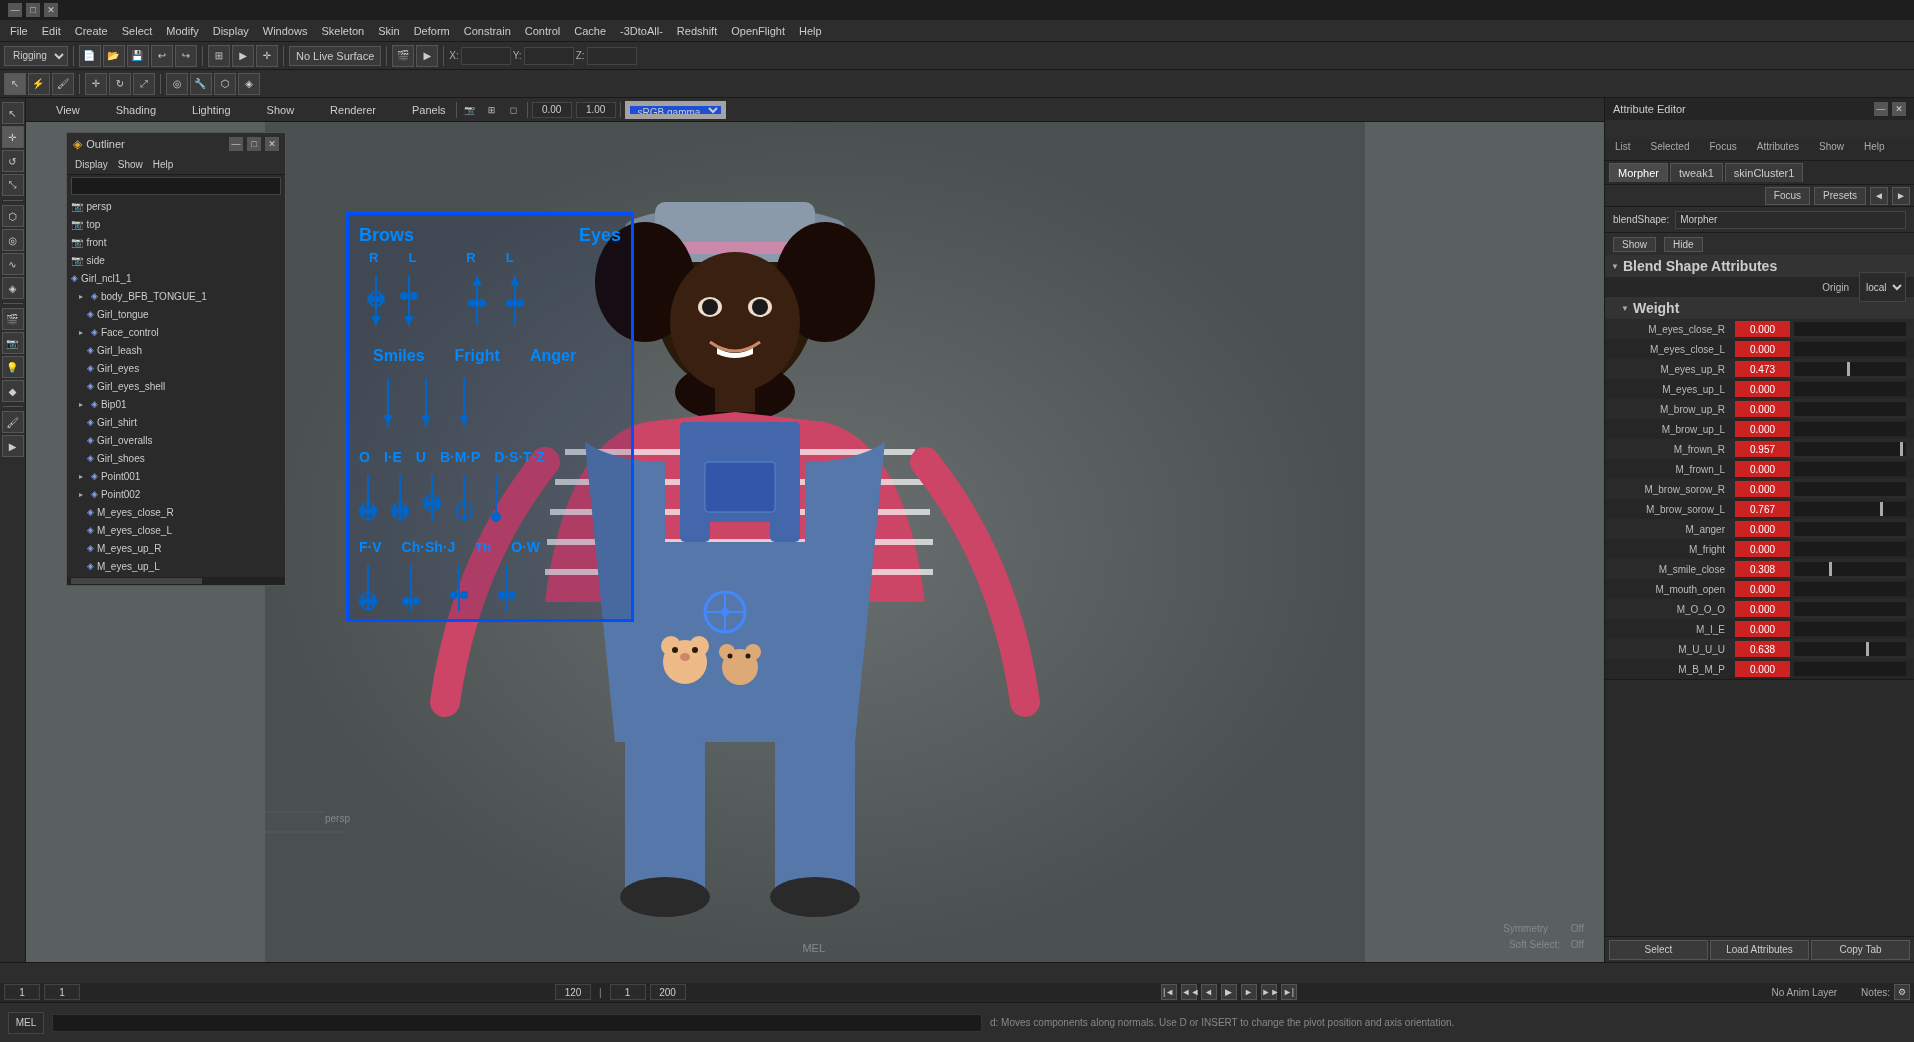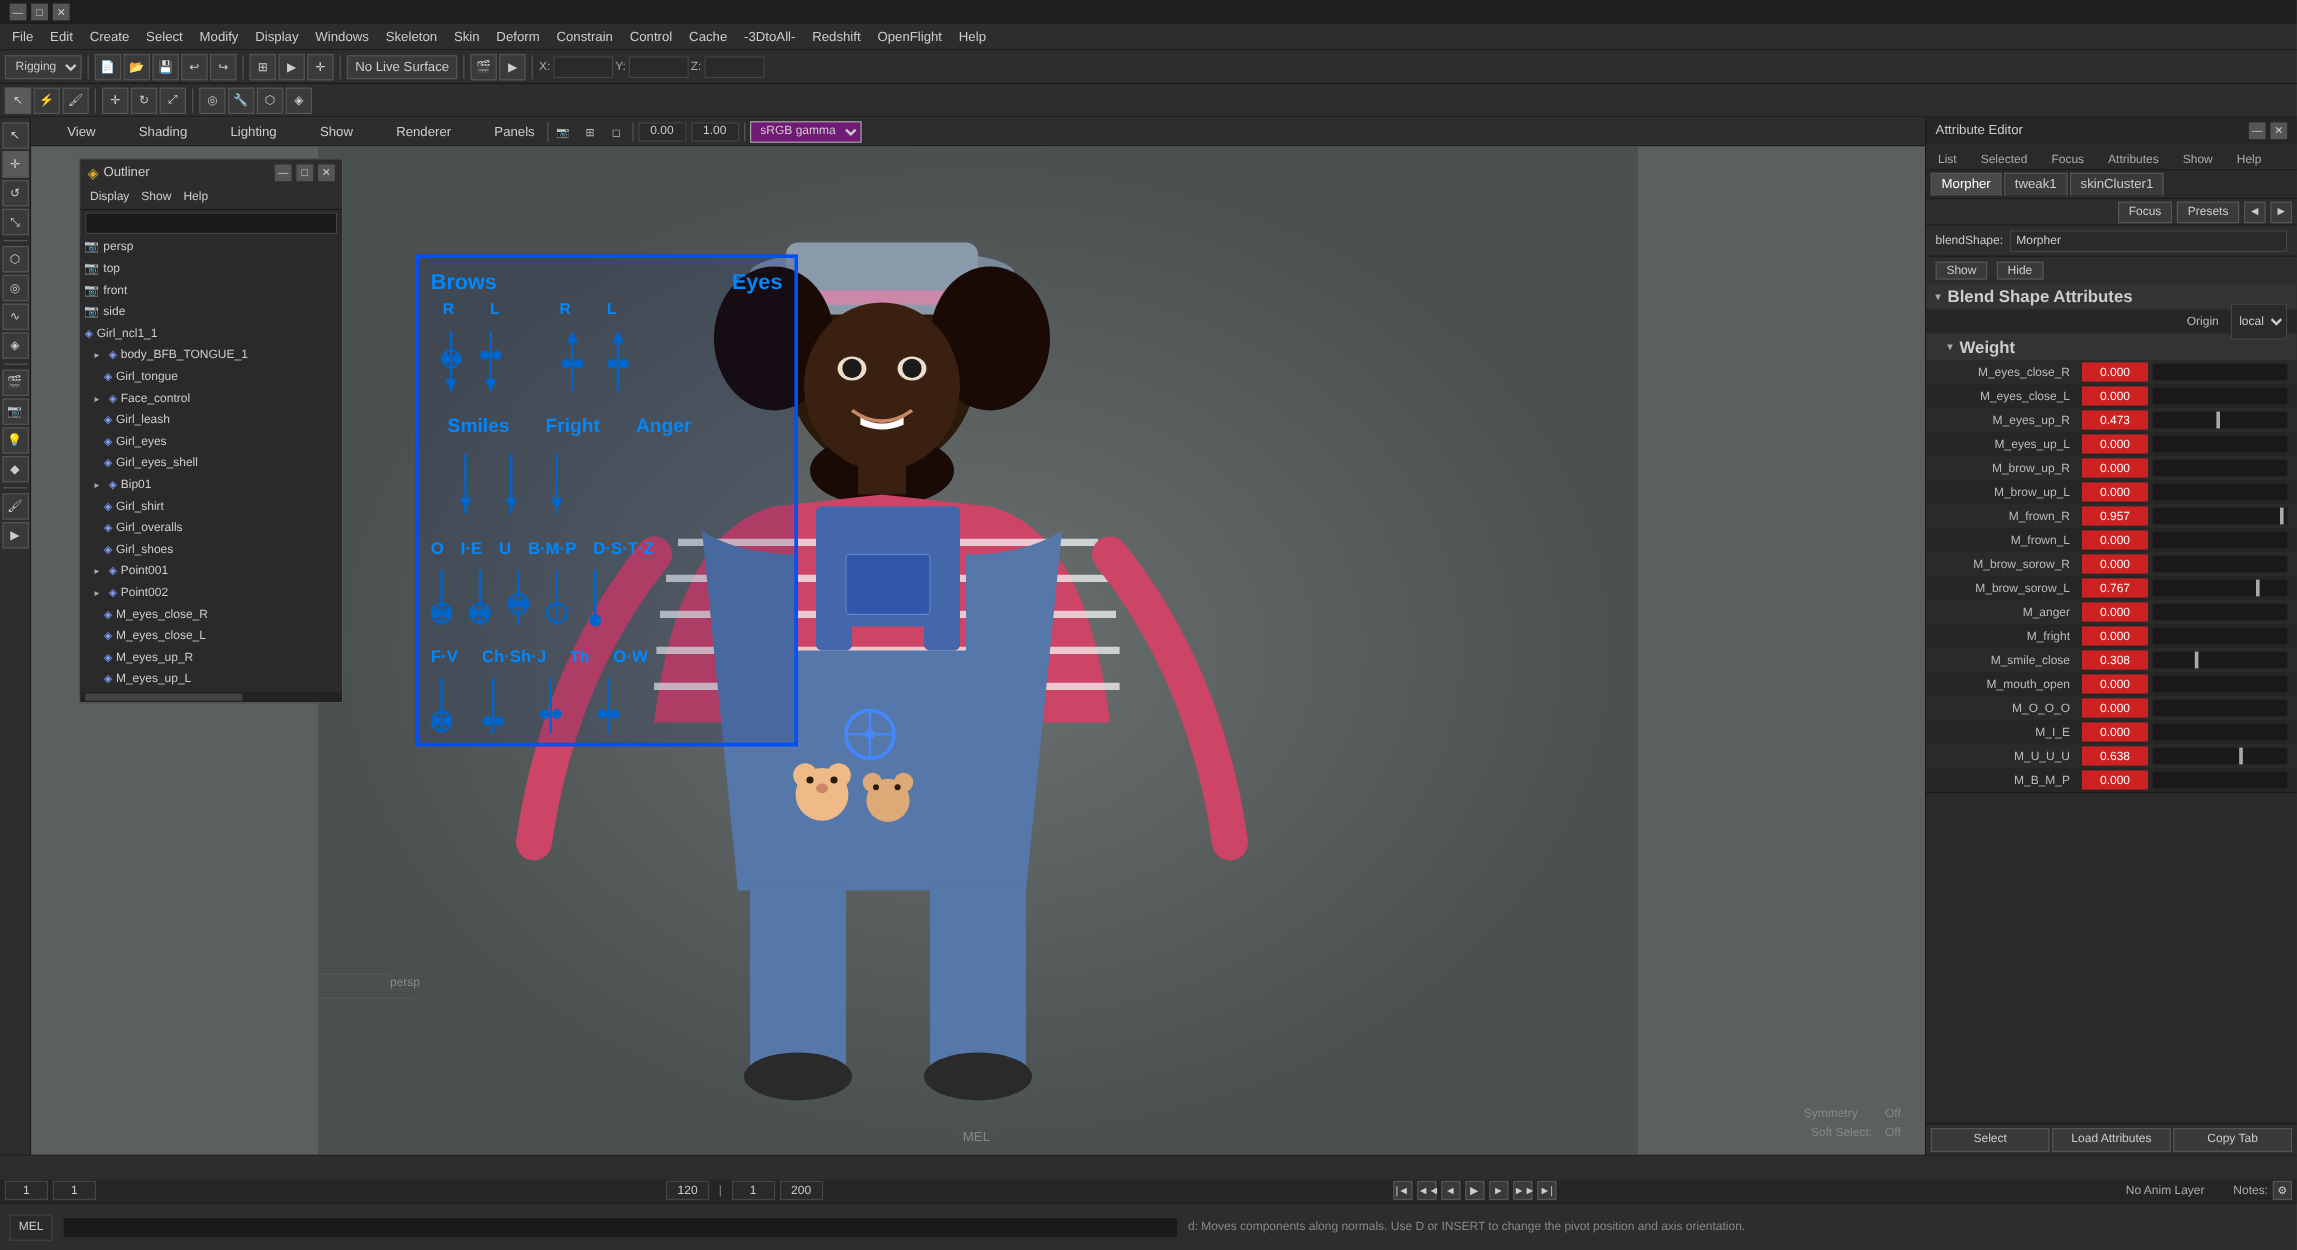--- a/index.html
+++ b/index.html
@@ -187,22 +187,22 @@
       width: 18px; height: 18px;
       background: transparent;
       border: none;
       color: #bbb;
       font-size: 9px;
       cursor: pointer;
       display: flex; align-items: center; justify-content: center;
     }
     .gamma-dropdown {
       height: 18px;
-      background: #701a75;
-      border: 1px solid #a3a3a3;
+      background: #1d4ed8;
+      border: 5px solid #a3a3a3;
       color: #ccc;
       font-size: 10px;
       padding: 0 4px;
     }
     .float-value {
       width: 40px; height: 16px;
       background: #2a2a2a;
       border: 1px solid #444;
       color: #ccc;
       font-size: 10px;
@@ -223,21 +223,21 @@
       top: 0; left: 0;
       width: 100%; height: 100%;
       background: linear-gradient(135deg, #606060, #4a4a4a);
     }
 
     
     #morpher-overlay {
       position: absolute;
       top: 90px;
       left: 320px;
-      width: 319px;
+      width: 288px;
       height: 410px;
       border: 3px solid #0050ff;
       background: rgba(0,30,100,0.15);
       padding: 10px;
     }
 
     
     #outliner {
       position: absolute;
       top: 10px;
@@ -307,24 +307,25 @@
       background: #252525;
       display: flex;
       align-items: center;
       justify-content: space-between;
       padding: 0 8px;
     }
     #attr-editor-tabs-row1 {
       height: 22px;
       background: #2a2a2a;
       display: flex;
-      align-items: flex-end;
+      align-items: flex-start;
       padding: 0 4px;
       gap: 8px;
       border-bottom: 1px solid #1a1a1a;
+      margin-top: 19px;
     }
     .ae-tab {
       padding: 2px 6px;
       color: #aaa;
       font-size: 10px;
       cursor: pointer;
     }
     #attr-editor-tabs-row2 {
       height: 24px;
       background: #2a2a2a;

